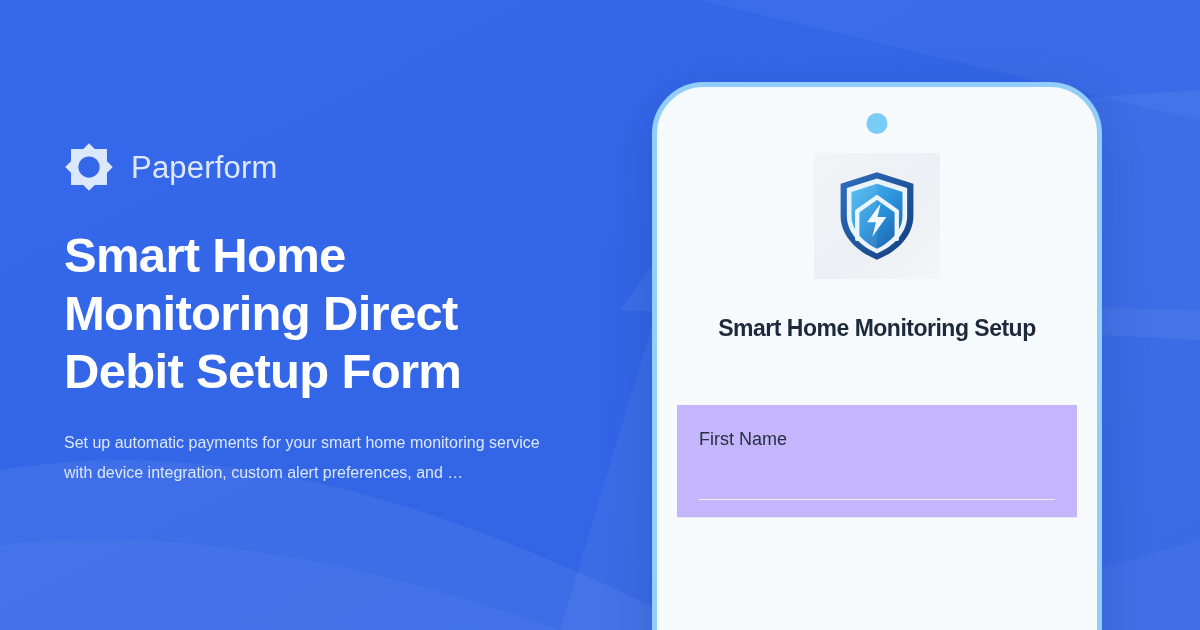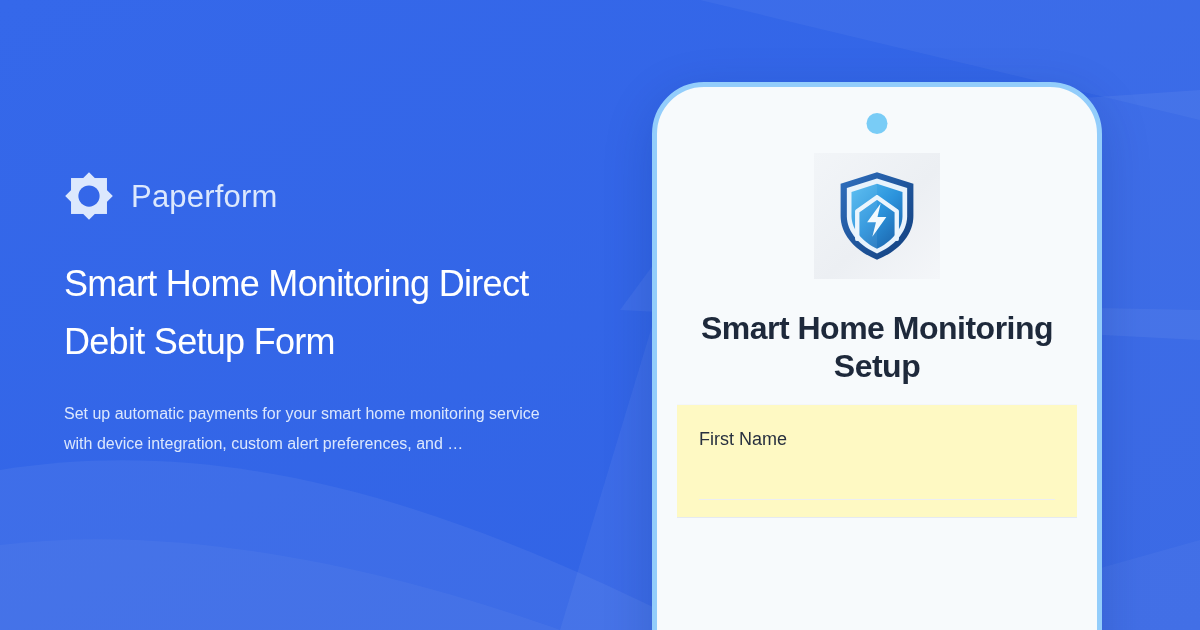--- a/index.html
+++ b/index.html
@@ -35,21 +35,21 @@
     margin-bottom:34px;
   }
   .logo-mark { width:50px; height:50px; flex:0 0 50px; display:block; }
   .logo-word {
     font-size:31px; font-weight:400; letter-spacing:.2px;
     color:#dce8fd; white-space:nowrap;
     line-height:1;
   }
 
   .hero-title {
-    font-size:36px; line-height:58px; font-weight:400;
+    font-size:49px; line-height:58px; font-weight:700;
     letter-spacing:-0.7px;
     color:#ffffff;
     max-width:470px;
     margin-bottom:28px;
   }
 
   .hero-sub {
     font-size:16px; line-height:30px; font-weight:400;
     color:#dbe7fd;
     max-width:505px;
@@ -81,29 +81,29 @@
     transform:translateX(-50%);
     width:126px; height:126px;
     background:linear-gradient(135deg,#f2f5f8 0%,#eceff3 55%,#f4f6f9 100%);
     display:flex; align-items:center; justify-content:center;
   }
   .form-logo svg { width:104px; height:104px; display:block; }
 
   .form-title {
     position:absolute; left:28px; right:28px; top:222px;
     text-align:center;
-    font-size:32px; line-height:38px; font-weight:700;
+    font-size:23px; line-height:38px; font-weight:700;
     letter-spacing:-0.5px;
     color:#1e293b;
   }
 
   .fields { position:absolute; left:20px; right:20px; top:318px; bottom:0; }
 
   .field-card {
-    background:#fef9c3;
+    background:#c4b5fd;
     padding:22px 22px 0 22px;
     height:112px;
     position:relative;
     box-shadow:0 1px 0 rgba(226,232,240,.9);
   }
   .field-card:first-child { box-shadow:0 1px 0 rgba(226,232,240,.9), 0 -1px 0 rgba(241,245,249,.8); }
 
   .field-label {
     font-size:18px; line-height:24px; font-weight:400;
     color:#27303f;

